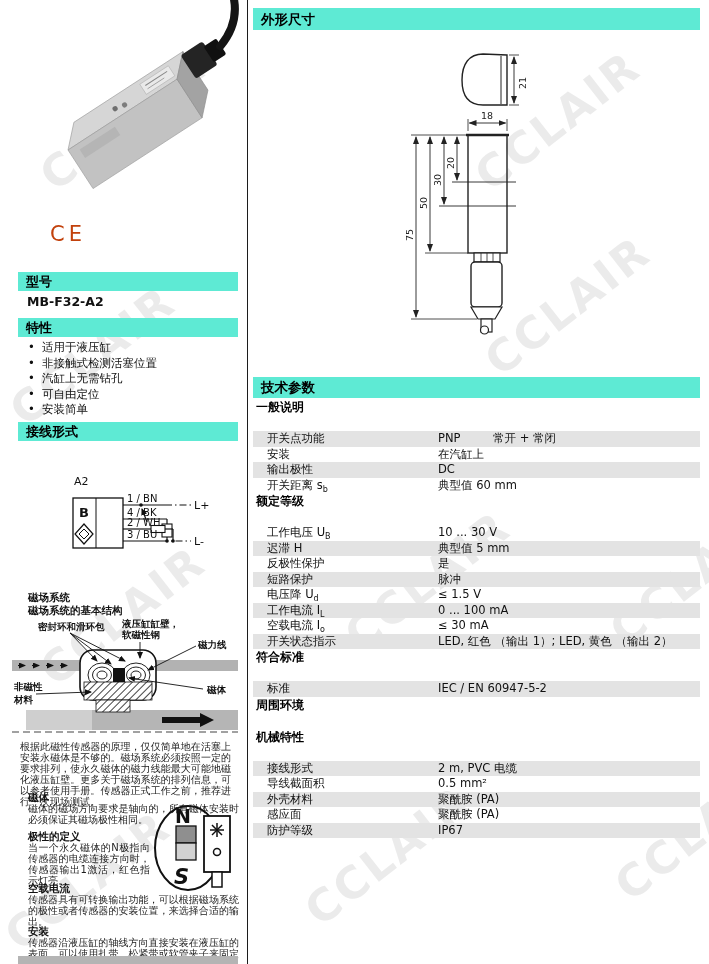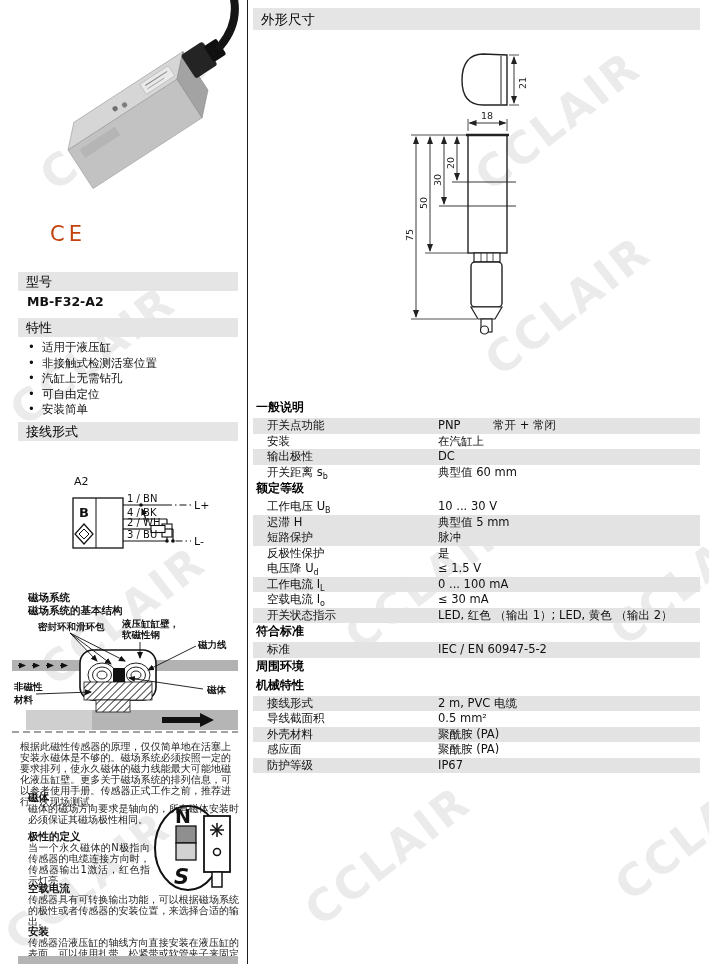--- a/index.html
+++ b/index.html
@@ -1,34 +1,34 @@
 <!DOCTYPE html>
 <html><head>
 <meta charset="utf-8">
 <style>
   html,body{margin:0;padding:0;background:#fff;}
   #page{position:relative;width:709px;height:964px;background:#ffffff;overflow:hidden;
         font-family:"DejaVu Sans","Liberation Sans",sans-serif;color:#111;}
   .wm{position:absolute;font-size:44px;font-weight:bold;letter-spacing:3px;
       color:rgba(190,190,190,0.30);transform:rotate(-38deg);white-space:nowrap;pointer-events:none;}
   .divider{position:absolute;left:247px;top:0;width:1px;height:964px;background:#1c1c1c;}
-  .bar{position:absolute;background:#e5e5e5;font-weight:normal;color:#000;box-sizing:border-box;}
+  .bar{position:absolute;background:#5eead4;font-weight:bold;color:#000;box-sizing:border-box;}
   .bar.l{left:18px;width:220px;height:19px;line-height:19px;font-size:13px;padding-left:8px;}
   .bar.r{left:253px;width:447px;height:22px;line-height:22px;font-size:13.5px;padding-left:8px;}
   .model{position:absolute;left:27px;top:294px;font-size:12.5px;font-weight:bold;}
   .bullets{position:absolute;left:28px;top:340px;font-size:11.5px;line-height:15.6px;}
   .bullet-row{display:flex;}
   .bullet-dot{width:14px;}
   .ce{position:absolute;left:50px;top:222px;font-size:21px;letter-spacing:4px;color:#c2410c;}
   .mag-title{position:absolute;left:28px;top:591px;font-size:10.5px;font-weight:bold;line-height:12.5px;}
   .para{position:absolute;font-size:10px;line-height:11px;color:#1c1c1c;text-align:justify;}
   .h-small{position:absolute;font-size:10.5px;font-weight:bold;color:#111;}
   .bottom-bar{position:absolute;left:18px;top:956px;width:220px;height:8px;background:#b4b4b4;}
   .tech-table{position:absolute;left:253px;top:399px;width:447px;}
-  .t-sub{height:19px;line-height:16px;font-weight:bold;font-size:12px;padding-left:3px;color:#000;}
+  .t-sub{height:32px;line-height:16px;font-weight:bold;font-size:12px;padding-left:3px;color:#000;}
   .t-row{position:relative;height:15.5px;line-height:15.5px;font-size:11.5px;color:#111;}
   .t-row.shaded{background:#e3e3e3;}
   .t-label{position:absolute;left:14px;white-space:nowrap;}
   .t-label sub{font-size:8px;}
   .t-value{position:absolute;left:185px;white-space:nowrap;}
   .t-value2{position:absolute;left:240px;white-space:nowrap;}
   svg{position:absolute;overflow:visible;}
   svg text{font-family:"DejaVu Sans","Liberation Sans",sans-serif;}
 </style>
 </head>
@@ -278,20 +278,21 @@
     <g font-size="9.5" fill="#222">
       <text x="273" y="48" transform="rotate(-90 273 48)" text-anchor="middle">21</text>
       <text x="234" y="84" text-anchor="middle">18</text>
       <text x="201" y="128" transform="rotate(-90 201 128)" text-anchor="middle">20</text>
       <text x="188" y="145" transform="rotate(-90 188 145)" text-anchor="middle">30</text>
       <text x="174" y="168" transform="rotate(-90 174 168)" text-anchor="middle">50</text>
       <text x="160" y="200" transform="rotate(-90 160 200)" text-anchor="middle">75</text>
     </g>
   </svg>
 
+  <div class="bar r" style="top:377px;height:21px;line-height:21px;">技术参数</div>
 
   <div class="tech-table">
       <div class="t-sub">一般说明</div>
       <div class="t-row shaded">
         <span class="t-label">开关点功能</span>
         <span class="t-value">PNP</span>
         <span class="t-value2">常开 + 常闭</span>
       </div>
       <div class="t-row">
         <span class="t-label">安装</span>
@@ -307,29 +308,29 @@
       </div>
       <div class="t-sub">额定等级</div>
       <div class="t-row">
         <span class="t-label">工作电压 U<sub>B</sub></span>
         <span class="t-value">10 ... 30 V</span>
       </div>
       <div class="t-row shaded">
         <span class="t-label">迟滞 H</span>
         <span class="t-value">典型值 5 mm</span>
       </div>
+      <div class="t-row">
+        <span class="t-label">反极性保护</span>
+        <span class="t-value">是</span>
+      </div>
       <div class="t-row shaded">
         <span class="t-label">短路保护</span>
         <span class="t-value">脉冲</span>
       </div>
       <div class="t-row">
-        <span class="t-label">反极性保护</span>
-        <span class="t-value">是</span>
-      </div>
-      <div class="t-row">
         <span class="t-label">电压降 U<sub>d</sub></span>
         <span class="t-value">≤ 1.5 V</span>
       </div>
       <div class="t-row shaded">
         <span class="t-label">工作电流 I<sub>L</sub></span>
         <span class="t-value">0 ... 100 mA</span>
       </div>
       <div class="t-row">
         <span class="t-label">空载电流 I<sub>o</sub></span>
         <span class="t-value">≤ 30 mA</span>

